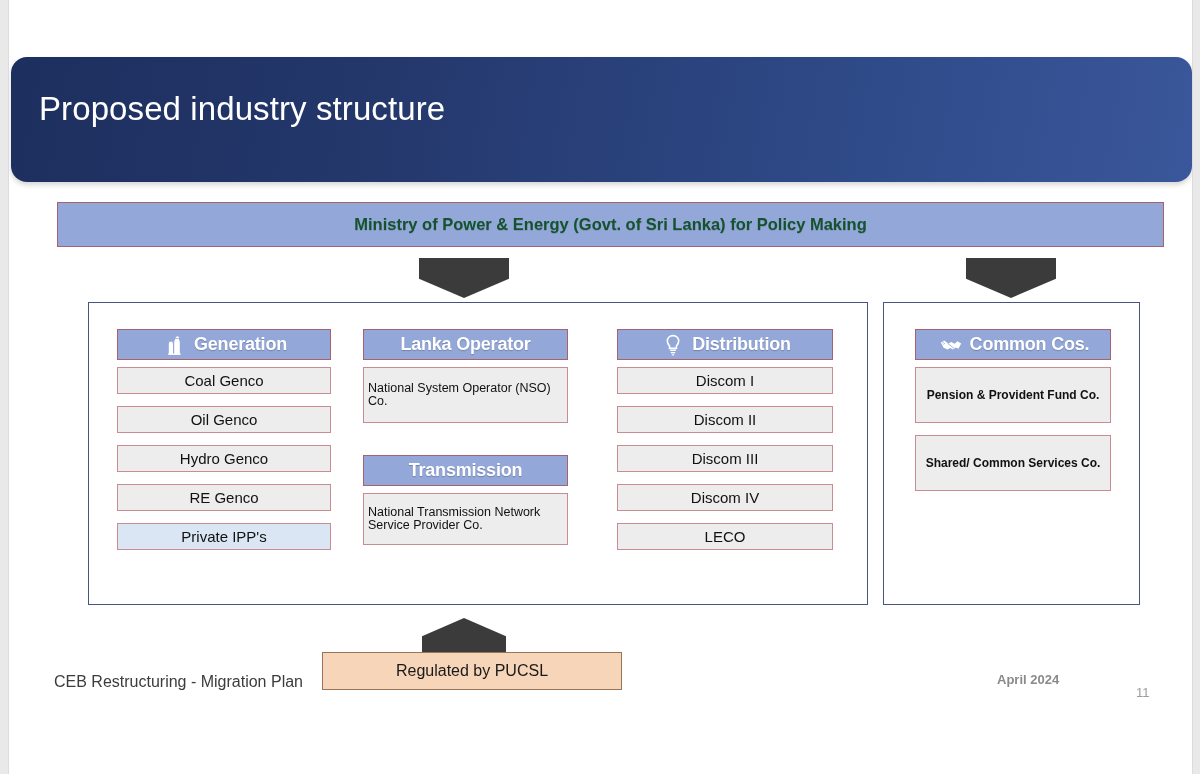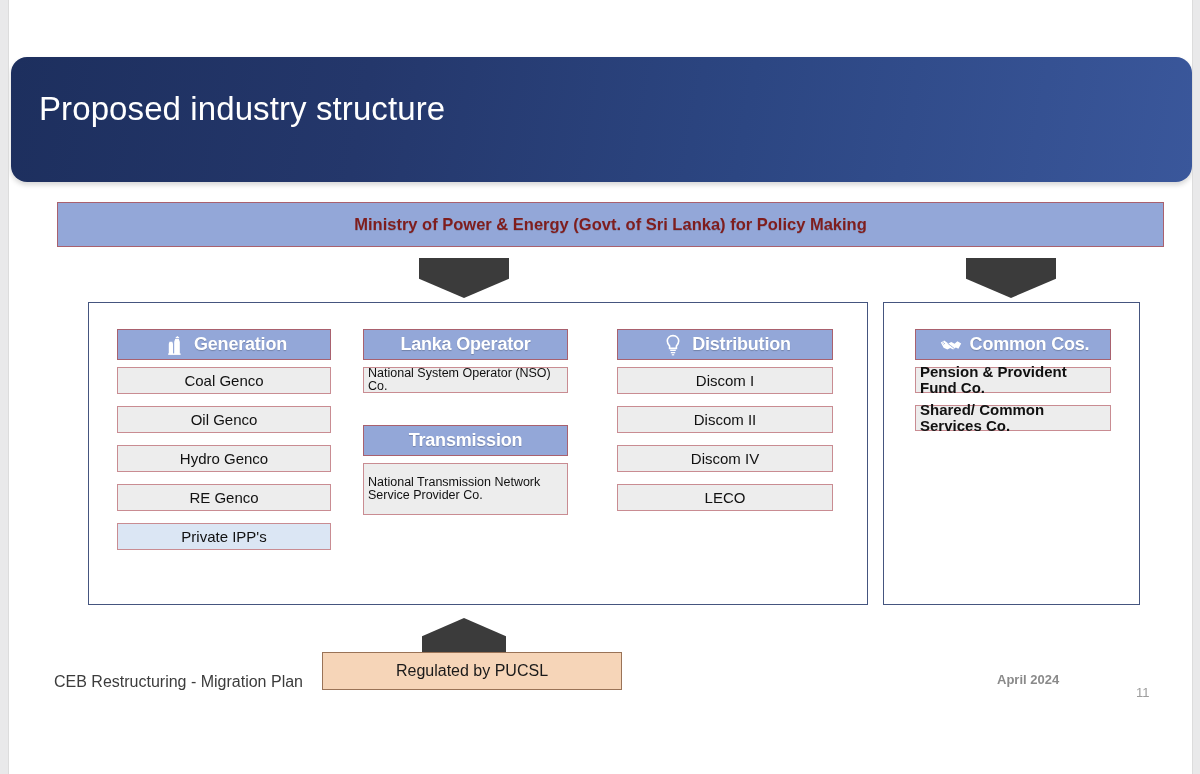--- a/index.html
+++ b/index.html
@@ -60,21 +60,21 @@
     height: 45px;
     background: #93a7d8;
     border: 1px solid #a9616e;
     display: flex;
     align-items: center;
     justify-content: center;
   }
   .ministry-text {
     font-size: 16.5px;
     font-weight: bold;
-    color: #7f1d1d;
+    color: #14532d;
     text-shadow: 0 1px 0 rgba(0,0,0,0.12);
     white-space: nowrap;
   }
 
   
   .down-arrow {
     position: absolute;
     background: #3b3b3b;
     width: 90px;
     height: 40px;
@@ -136,24 +136,24 @@
     display: flex;
     align-items: center;
     justify-content: center;
     text-align: left;
     font-size: 15px;
     color: #111111;
     line-height: 1.05;
     padding: 0 4px;
   }
   .item-box.accent { background: #dbe6f4; }
-  .item-box.tall   { height: 26px; }
+  .item-box.tall   { height: 56px; }
   .item-box.tall3  { height: 52px; }
   .item-box.small  { font-size: 12.5px; }
-  .item-box.bold   { font-weight: bold; font-size: 15px; }
+  .item-box.bold   { font-weight: bold; font-size: 12px; }
 
   .spacer-18 { height: 20px; }
 
   
   .up-arrow {
     position: absolute;
     left: 413px;
     top: 618px;
     width: 84px;
     height: 38px;
@@ -259,20 +259,21 @@
         <svg class="hdr-icon" viewBox="0 0 24 24">
           <path d="M12 2.6 C8.5 2.6 6.3 5.1 6.3 8.1 C6.3 10.3 7.6 11.8 8.6 13 L8.6 15.4 L15.4 15.4 L15.4 13 C16.4 11.8 17.7 10.3 17.7 8.1 C17.7 5.1 15.5 2.6 12 2.6 Z" fill="none" stroke="#ffffff" stroke-width="1.6"></path>
           <rect x="9.2" y="16.6" width="5.6" height="1.4" fill="#ffffff"></rect>
           <rect x="9.8" y="19" width="4.4" height="1.3" fill="#ffffff"></rect>
           <rect x="10.8" y="21.2" width="2.4" height="1.2" fill="#ffffff"></rect>
         </svg>
         <span class="col-header-label">Distribution</span>
       </div>
       <div class="item-box">Discom I</div>
       <div class="item-box">Discom II</div>
+      <div class="item-box">Discom III</div>
       <div class="item-box">Discom IV</div>
       <div class="item-box">LECO</div>
     </div>
   </div>
 
   <div class="panel" id="panel-common">
     <div class="column" id="col-common">
       <div class="col-header icon-left">
         <svg class="hdr-icon" viewBox="0 0 24 24">
           <path d="M1.8 9.6 L5.2 7.4 L9.4 10.6 L12.2 9 L15.6 10.8 L18.4 8.2 L22.2 10.4 L19.4 15.8 L16.8 14.4 L14.2 16.6 L11.2 15 L8.4 16.4 L4.6 14.8 Z" fill="#ffffff"></path>

